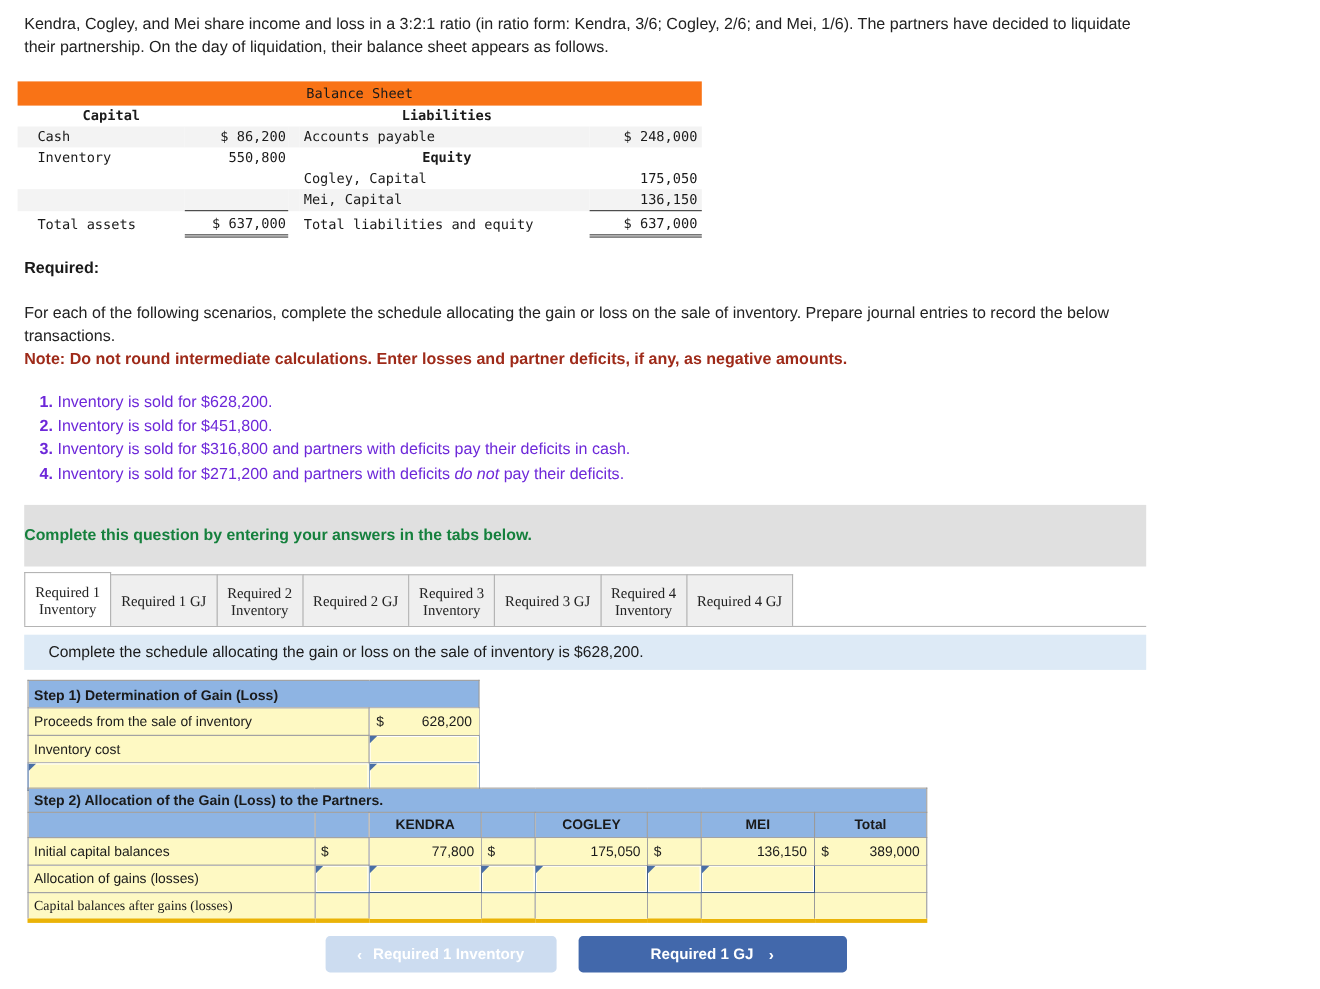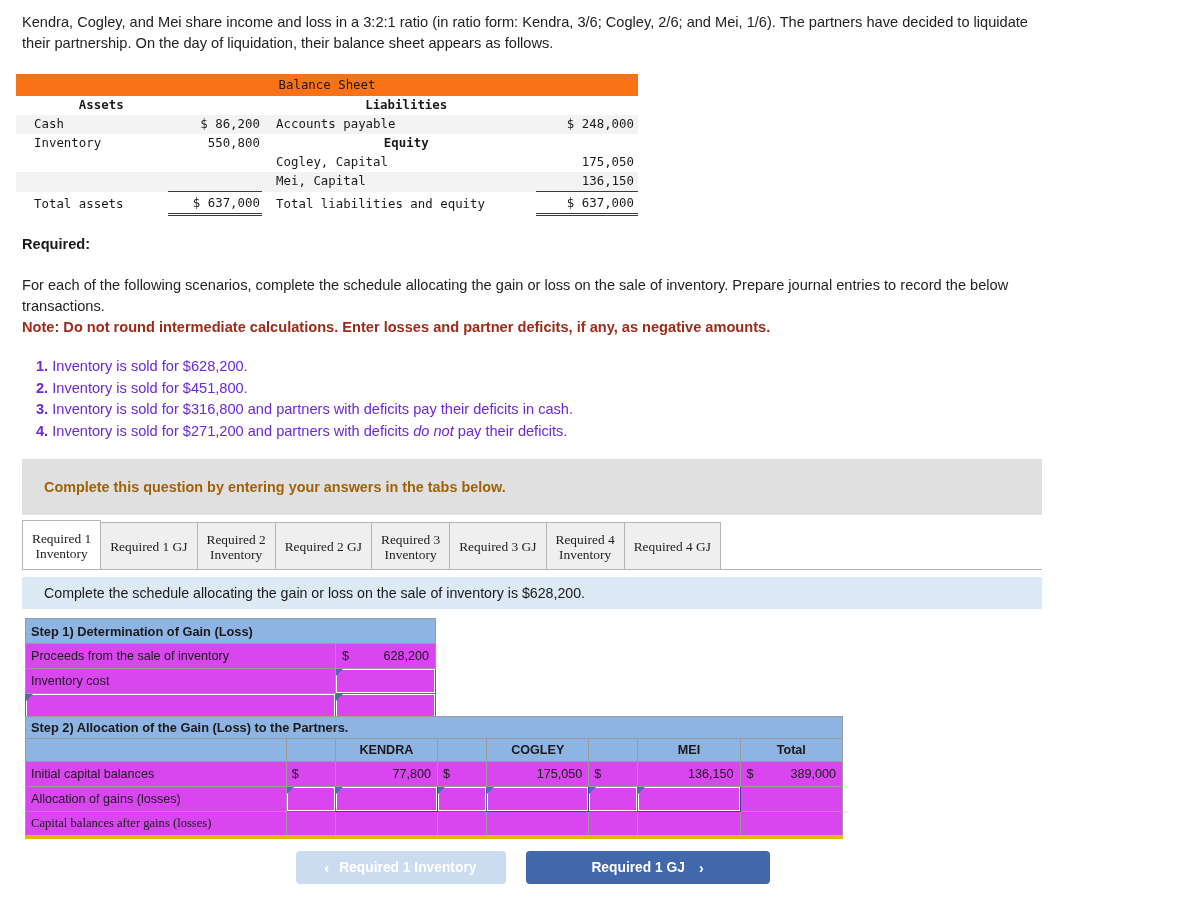--- a/index.html
+++ b/index.html
@@ -61,21 +61,21 @@
   .scen em { font-style: italic; margin-top: 45px; }
 
   
   .banner {
     position: absolute; left: 22px; top: 459px;
     width: 1020px; height: 56px;
     background: #e0e0e0;
     display: flex; align-items: center;
   }
   .banner span {
-    padding-left: 22px; font-size: 14.4px; font-weight: bold; color: #a16207;
+    font-size: 14.4px; font-weight: bold; color: #15803d;
   }
 
   
   .tabbar {
     position: absolute; left: 22px; top: 521px; width: 1020px; height: 49px;
     border-bottom: 1px solid #b4b4b4;
     display: flex; align-items: flex-end;
   }
   .tab {
     font-family: "Liberation Serif", serif;
@@ -115,21 +115,21 @@
     color: #1a1a1a;
     table-layout: fixed;
   }
   #step1 { top: 618px; width: 818px; }
   #step2 { top: 716px; width: 818px; }
   .atbl td, .atbl th {
     border: 1px solid #9a9a9a;
     height: 25px;
     padding: 0 5px;
     vertical-align: middle;
-    background: #d946ef;
+    background: #fef9c3;
     font-weight: normal;
     overflow: hidden;
   }
   .atbl .hdr {
     background: #8eb4e3;
     font-weight: bold;
     font-size: 12.8px;
     text-align: left;
     height: 22px;
     margin-top: 43px;
@@ -197,21 +197,21 @@
 <div class="page">
 
   <div class="intro">Kendra, Cogley, and Mei share income and loss in a 3:2:1 ratio (in ratio form: Kendra, 3/6; Cogley, 2/6; and Mei, 1/6). The partners have decided to liquidate their partnership. On the day of liquidation, their balance sheet appears as follows.</div>
 
   <table class="bs">
     <tbody>
         <tr class="titlerow">
       <td colspan="5">Balance Sheet</td>
     </tr>
     <tr>
-      <td class="c-lbl ctr">Assets</td>
+      <td class="c-lbl ctr">Capital</td>
       <td class="c-amt"></td>
       <td class="c-gap"></td>
       <td class="c-rlbl ctr">Liabilities</td>
       <td class="c-ramt"></td>
     </tr>
     <tr class="shade">
       <td class="c-lbl">Cash</td>
       <td class="c-amt">$ 86,200</td>
       <td class="c-gap"></td>
       <td class="c-rlbl">Accounts payable</td>

